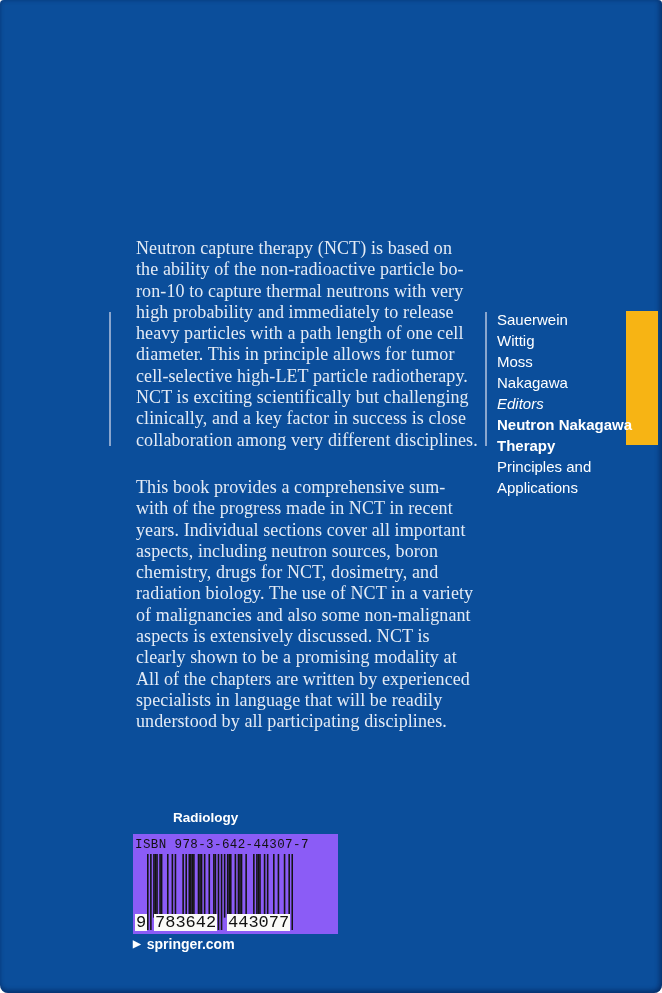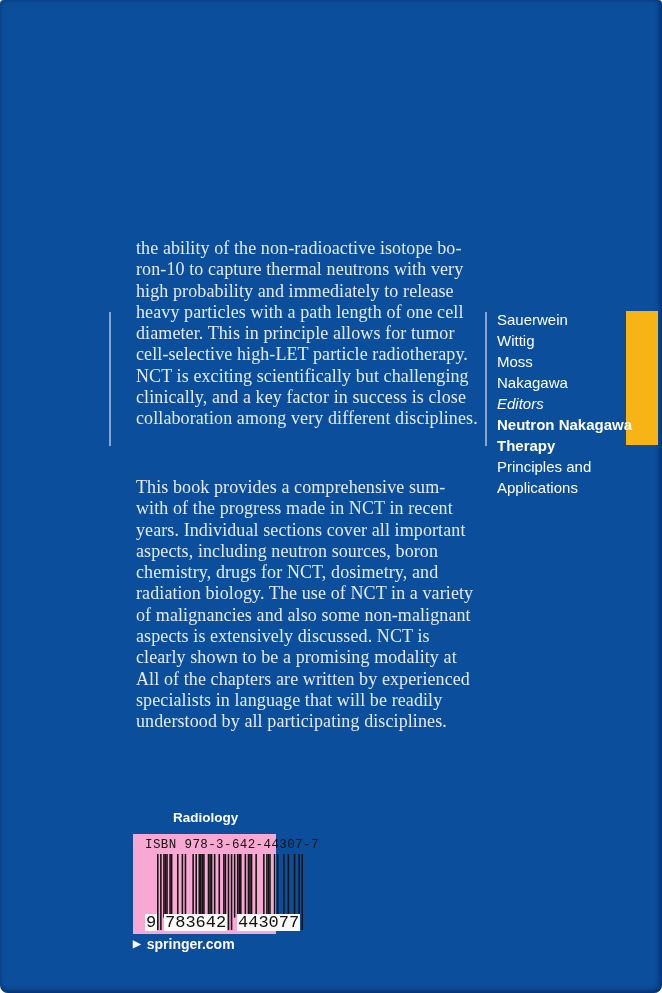--- a/index.html
+++ b/index.html
@@ -23,22 +23,22 @@
   #para2{top:477px;}
   
   .title-block{position:absolute;left:497px;top:309px;width:160px;
                color:#FFFFFF;font-size:15px;line-height:21px;}
   .title-block .tline{white-space:nowrap;}
   .editors-label{font-style:italic;}
   .book-title{font-weight:bold;}
   
   .category{position:absolute;left:135px;top:810px;color:#FFFFFF;
             font-size:13.5px;font-weight:bold;padding-left:38px;}
-  .barcode-box{position:absolute;left:133px;top:834px;width:143px;height:100px;
-               background:#f9a8d4;box-sizing:border-box;padding:3px 7px 4px 12px;}
+  .barcode-box{position:absolute;left:133px;top:834px;width:205px;height:100px;
+               background:#8b5cf6;box-sizing:border-box;padding:3px 7px 4px 2px;}
   .isbn-line{font-family:"Liberation Mono",monospace;font-size:12.5px;color:#111;
              letter-spacing:.4px;white-space:nowrap;line-height:16px;}
   .bars-wrap{position:relative;width:158px;height:76px;margin-top:1px;}
   .bars-wrap svg{position:absolute;left:12px;top:0;display:block;}
   .bc-digits{position:absolute;left:0;bottom:-1px;width:100%;height:18px;
              font-family:"Liberation Mono",monospace;font-size:17px;color:#111;}
   .bc-digits span{position:absolute;bottom:0;background:#FAFAF8;padding:0 1px;
                   white-space:nowrap;line-height:17px;}
   .bc-d1{left:0;}
   .bc-g1{left:19px;}
@@ -51,21 +51,22 @@
 <body>
 
 <div class="stage">
   <div class="cover">
 
     <div class="rule rule-left"></div>
     <div class="rule rule-right"></div>
     <div class="tab"></div>
 
     <div id="para1" class="blurb-p">
-        <div class="bline">the ability of the non-radioactive isotope bo-</div>
+        <div class="bline">Neutron capture therapy (NCT) is based on</div>
+        <div class="bline">the ability of the non-radioactive particle bo-</div>
         <div class="bline">ron-10 to capture thermal neutrons with very</div>
         <div class="bline">high probability and immediately to release</div>
         <div class="bline">heavy particles with a path length of one cell</div>
         <div class="bline">diameter. This in principle allows for tumor</div>
         <div class="bline">cell-selective high-LET particle radiotherapy.</div>
         <div class="bline">NCT is exciting scientifically but challenging</div>
         <div class="bline">clinically, and a key factor in success is close</div>
         <div class="bline">collaboration among very different disciplines.</div>
       </div>
 

